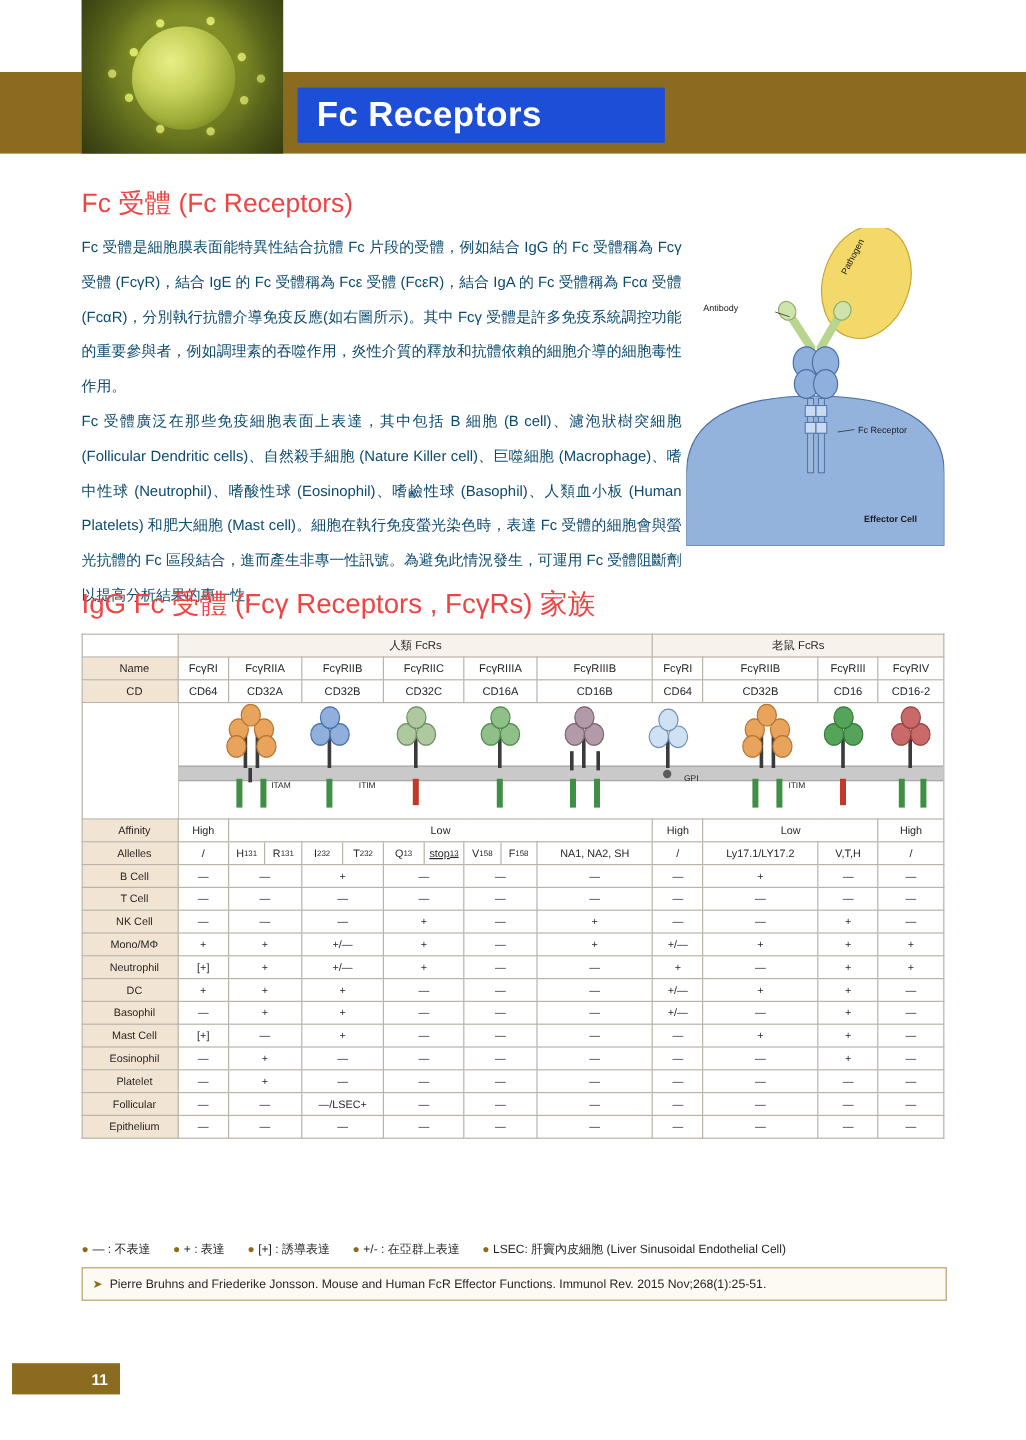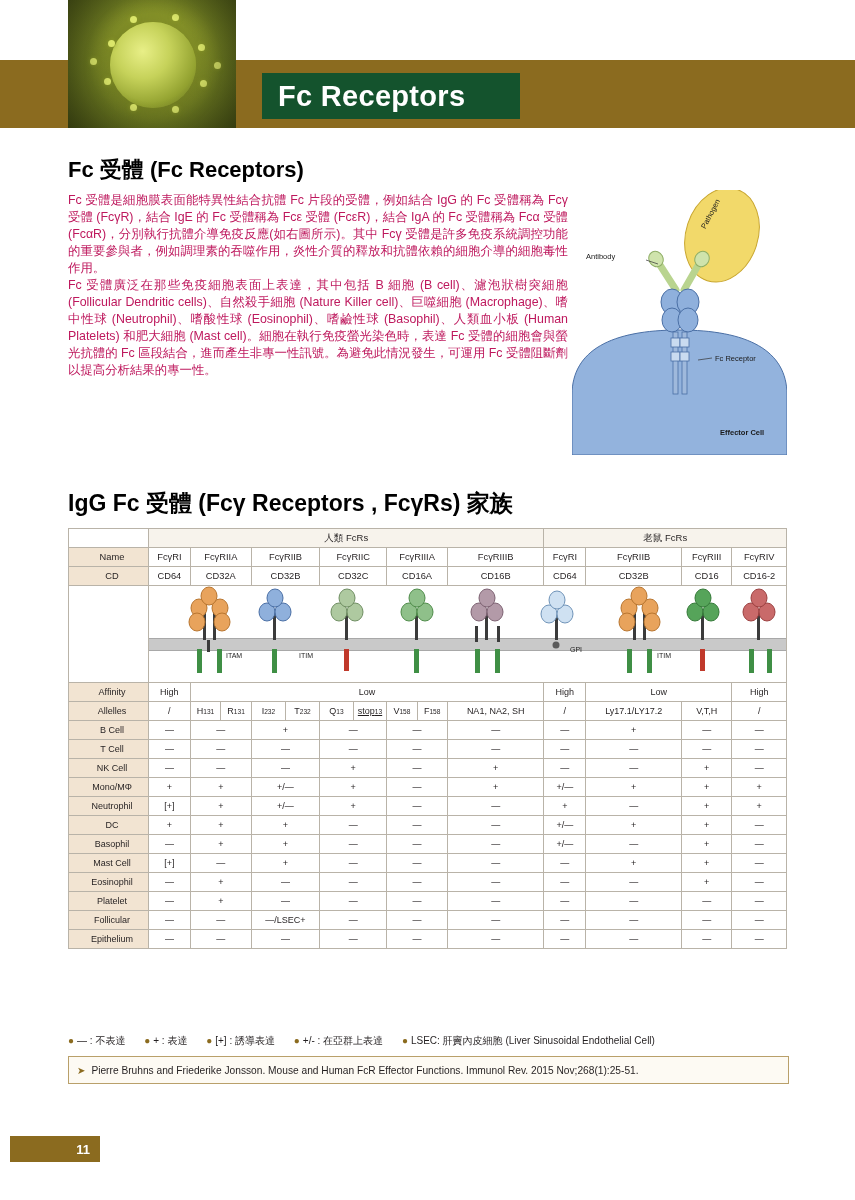--- a/index.html
+++ b/index.html
@@ -20,25 +20,25 @@
   .top-band {
     position: absolute;
     left: 0;
     top: 60px;
     width: 855px;
     height: 68px;
     background: #8b6b1f;
   }
   .title-bar {
     position: absolute;
-    left: 262px;
+    left: 248px;
     top: 73px;
-    width: 258px;
+    width: 306px;
     height: 46px;
-    background: #14532d;
+    background: #1d4ed8;
     display: flex;
     align-items: center;
   }
   .title-bar .title-text {
     color: #ffffff;
     font-size: 29px;
     font-weight: bold;
     letter-spacing: 0.3px;
     padding-left: 16px;
   }
@@ -78,42 +78,42 @@
   .virus-photo .vp-vignette {
     position: absolute;
     inset: 0;
     background: radial-gradient(circle at 50% 45%, rgba(0,0,0,0) 40%, rgba(30,36,8,0.55) 100%);
   }
 
   
   .sec-h1 {
     position: absolute;
     font-size: 22px;
-    font-weight: bold;
-    color: #000000;
+    font-weight: normal;
+    color: #ef4444;
   }
   #heading-fc {
     left: 68px;
     top: 155px;
   }
   #heading-igg {
     left: 68px;
     top: 488px;
     font-size: 23px;
   }
 
   
   .body-text {
     position: absolute;
     left: 68px;
     top: 192px;
     width: 500px;
     font-size: 12.4px;
-    line-height: 17px;
-    color: #be185d;
+    line-height: 29px;
+    color: #0c4a6e;
     text-align: justify;
   }
   .body-text p {
     margin: 0;
   }
 
   
   .diagram {
     position: absolute;
     left: 572px;

